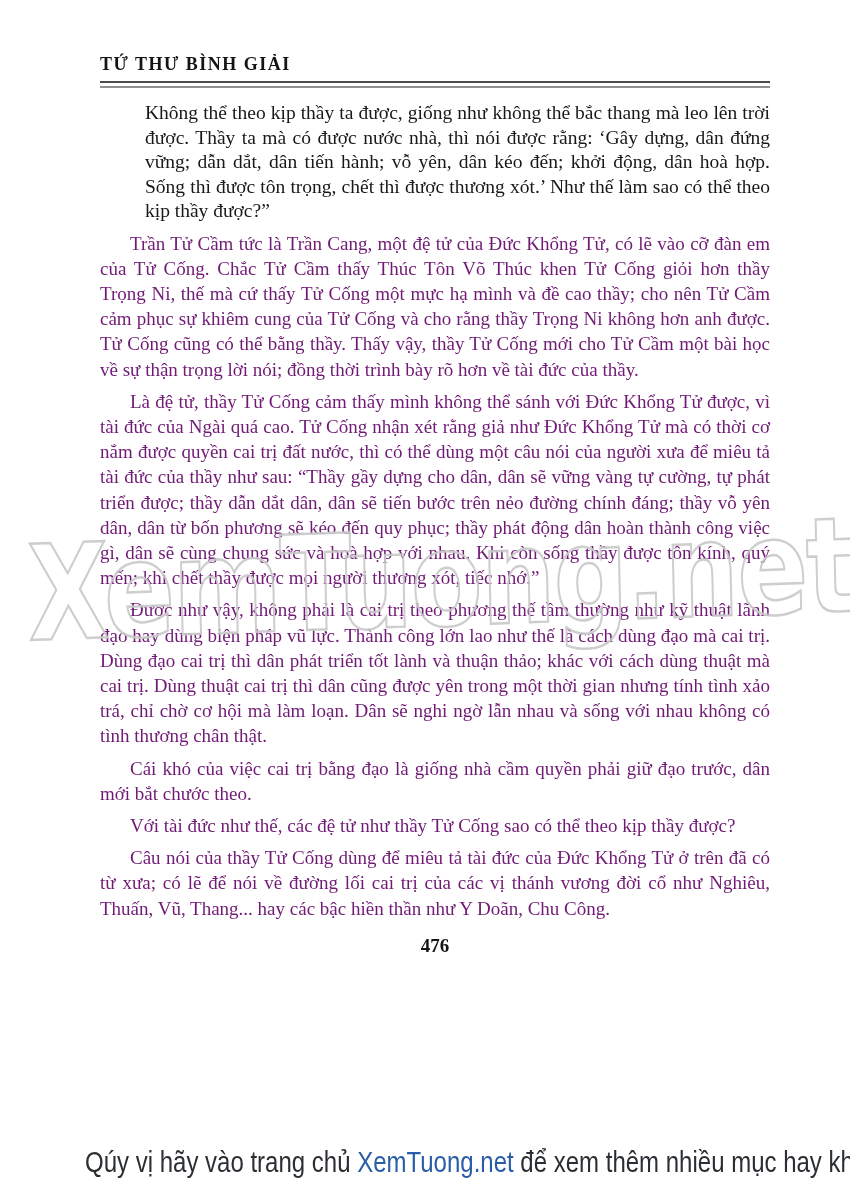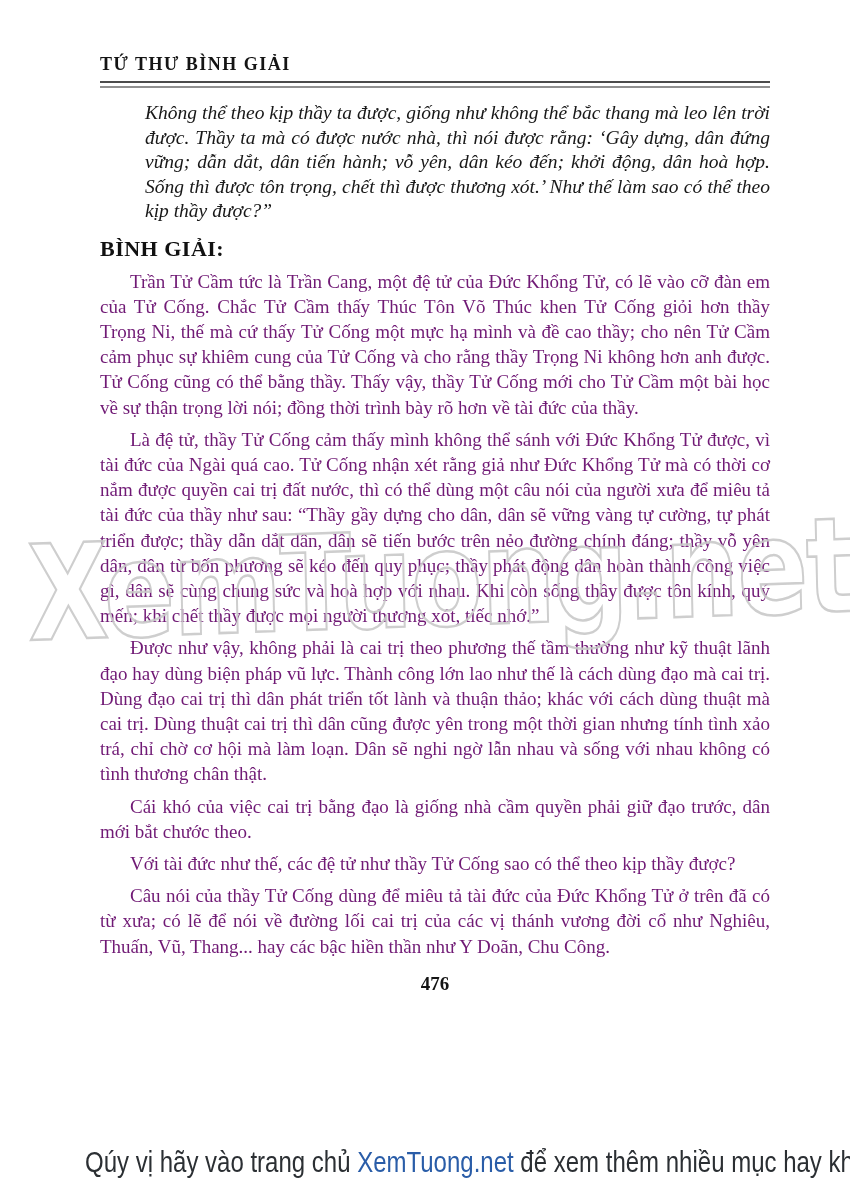--- a/index.html
+++ b/index.html
@@ -27,21 +27,20 @@
   }
   .double-rule {
     margin-top: 7px;
     height: 3px;
     border-top: 2px solid #4c4c4c;
     border-bottom: 2px solid #909090;
   }
   blockquote.quote {
     margin: 13px 0 0 45px;
     padding: 0;
-    font-style: italic;
     font-size: 19.5px;
     line-height: 24.5px;
     text-align: justify;
     color: #181818;
   }
   h2.section-heading {
     margin: 12px 0 0 0;
     font-size: 22px;
     line-height: 26px;
     font-weight: bold;
@@ -104,21 +103,20 @@
 
 <div class="page">
 
   <header class="running-header">
     <div class="book-title">TỨ THƯ BÌNH GIẢI</div>
     <div class="double-rule"></div>
   </header>
 
   <blockquote class="quote">Không thể theo kịp thầy ta được, giống như không thể bắc thang mà leo lên trời được. Thầy ta mà có được nước nhà, thì nói được rằng: ‘Gây dựng, dân đứng vững; dẫn dắt, dân tiến hành; vỗ yên, dân kéo đến; khởi động, dân hoà hợp. Sống thì được tôn trọng, chết thì được thương xót.’ Như thế làm sao có thể theo kịp thầy được?”</blockquote>
 
-  <h2 class="section-heading">BÌNH GIẢI:</h2>
 
   <p class="body-para">Trần Tử Cầm tức là Trần Cang, một đệ tử của Đức Khổng Tử, có lẽ vào cỡ đàn em của Tử Cống. Chắc Tử Cầm thấy Thúc Tôn Võ Thúc khen Tử Cống giỏi hơn thầy Trọng Ni, thế mà cứ thấy Tử Cống một mực hạ mình và đề cao thầy; cho nên Tử Cầm cảm phục sự khiêm cung của Tử Cống và cho rằng thầy Trọng Ni không hơn anh được. Tử Cống cũng có thể bằng thầy. Thấy vậy, thầy Tử Cống mới cho Tử Cầm một bài học về sự thận trọng lời nói; đồng thời trình bày rõ hơn về tài đức của thầy.</p>
 
   <p class="body-para">Là đệ tử, thầy Tử Cống cảm thấy mình không thể sánh với Đức Khổng Tử được, vì tài đức của Ngài quá cao. Tử Cống nhận xét rằng giả như Đức Khổng Tử mà có thời cơ nắm được quyền cai trị đất nước, thì có thể dùng một câu nói của người xưa để miêu tả tài đức của thầy như sau: “Thầy gầy dựng cho dân, dân sẽ vững vàng tự cường, tự phát triển được; thầy dẫn dắt dân, dân sẽ tiến bước trên nẻo đường chính đáng; thầy vỗ yên dân, dân từ bốn phương sẽ kéo đến quy phục; thầy phát động dân hoàn thành công việc gì, dân sẽ cùng chung sức và hoà hợp với nhau. Khi còn sống thầy được tôn kính, quý mến; khi chết thầy được mọi người thương xót, tiếc nhớ.”</p>
 
   <p class="body-para">Được như vậy, không phải là cai trị theo phương thế tầm thường như kỹ thuật lãnh đạo hay dùng biện pháp vũ lực. Thành công lớn lao như thế là cách dùng đạo mà cai trị. Dùng đạo cai trị thì dân phát triển tốt lành và thuận thảo; khác với cách dùng thuật mà cai trị. Dùng thuật cai trị thì dân cũng được yên trong một thời gian nhưng tính tình xảo trá, chỉ chờ cơ hội mà làm loạn. Dân sẽ nghi ngờ lẫn nhau và sống với nhau không có tình thương chân thật.</p>
 
   <p class="body-para">Cái khó của việc cai trị bằng đạo là giống nhà cầm quyền phải giữ đạo trước, dân mới bắt chước theo.</p>
 
   <p class="body-para">Với tài đức như thế, các đệ tử như thầy Tử Cống sao có thể theo kịp thầy được?</p>

